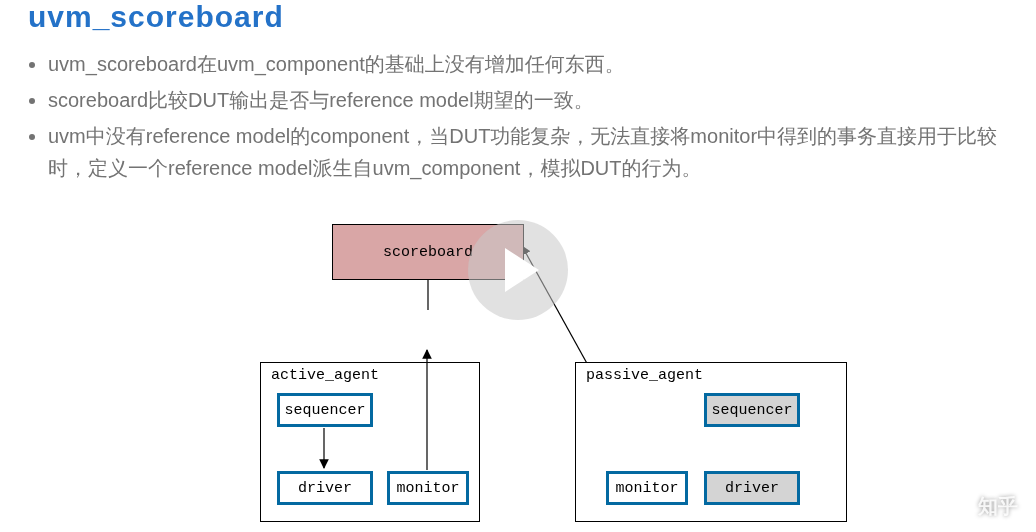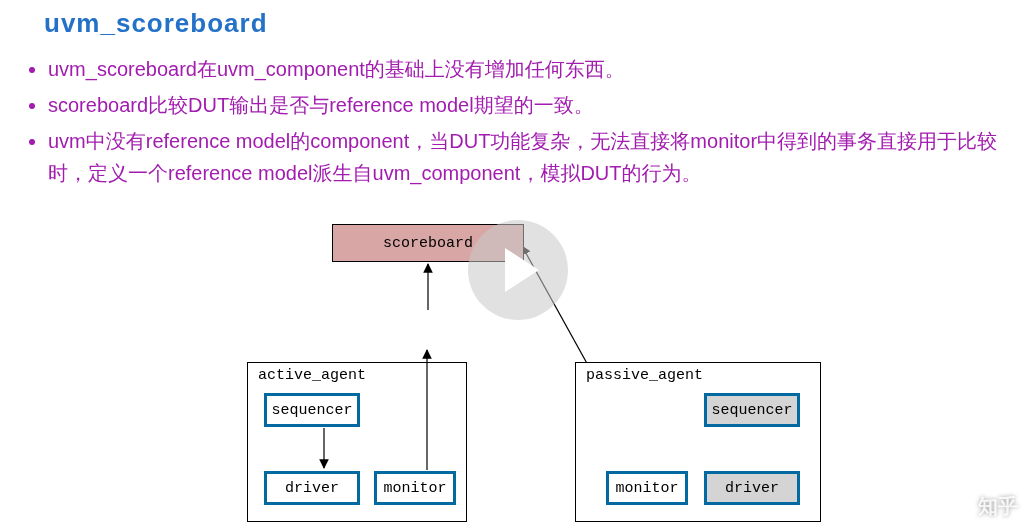--- a/index.html
+++ b/index.html
@@ -6,32 +6,31 @@
   body {
     width: 1036px;
     height: 532px;
     background: #fff;
     font-family: "Microsoft YaHei", Arial, sans-serif;
     position: relative;
     overflow: hidden;
   }
   .title {
     color: #2472c8;
-    font-size: 26px;
+    font-size: 30px;
     font-weight: bold;
     letter-spacing: 1px;
-    padding: 8px 0 8px 28px;
-    margin-left: 16px;
+    padding: 0 0 8px 28px;
   }
   .bullets {
     padding: 6px 30px 0 48px;
   }
   .bullets li {
     font-size: 20px;
-    color: #a21caf;
+    color: #737373;
     line-height: 1.6;
     margin-bottom: 4px;
     list-style: disc;
   }
   .diagram {
     position: absolute;
     left: 0;
     top: 214px;
     width: 1036px;
     height: 318px;
@@ -41,40 +40,40 @@
     border: 1px solid #000;
     background: #fff;
     font-family: "Courier New", monospace;
     font-size: 15px;
     display: flex;
     align-items: center;
     justify-content: center;
     white-space: nowrap;
   }
   .scoreboard {
-    left: 332px; top: 10px; width: 192px; height: 38px;
+    left: 332px; top: 10px; width: 192px; height: 56px;
     background: #d9a6a6;
   }
   .refmodel {
     left: 332px; top: 96px; width: 192px; height: 38px;
     border: 1.5px dashed #000;
     background: #fff;
   }
   .agent {
     position: absolute;
     border: 1px solid #000;
   }
   .agent-label {
     position: absolute;
     top: 4px; left: 10px;
     font-family: "Courier New", monospace;
     font-size: 15px;
   }
-  .active-agent { left: 247px; top: 148px; width: 220px; height: 160px; }
-  .passive-agent { left: 575px; top: 148px; width: 246px; height: 160px; background:#fff; }
+  .active-agent { left: 260px; top: 148px; width: 220px; height: 160px; }
+  .passive-agent { left: 575px; top: 148px; width: 272px; height: 160px; background:#fff; }
   .inner {
     position: absolute;
     border: 3px solid #0369a1;
     font-family: "Courier New", monospace;
     font-size: 15px;
     display: flex;
     align-items: center;
     justify-content: center;
     background: #fff;
   }

